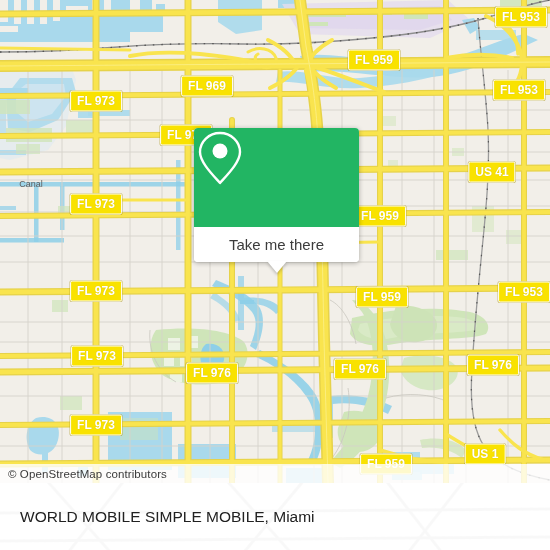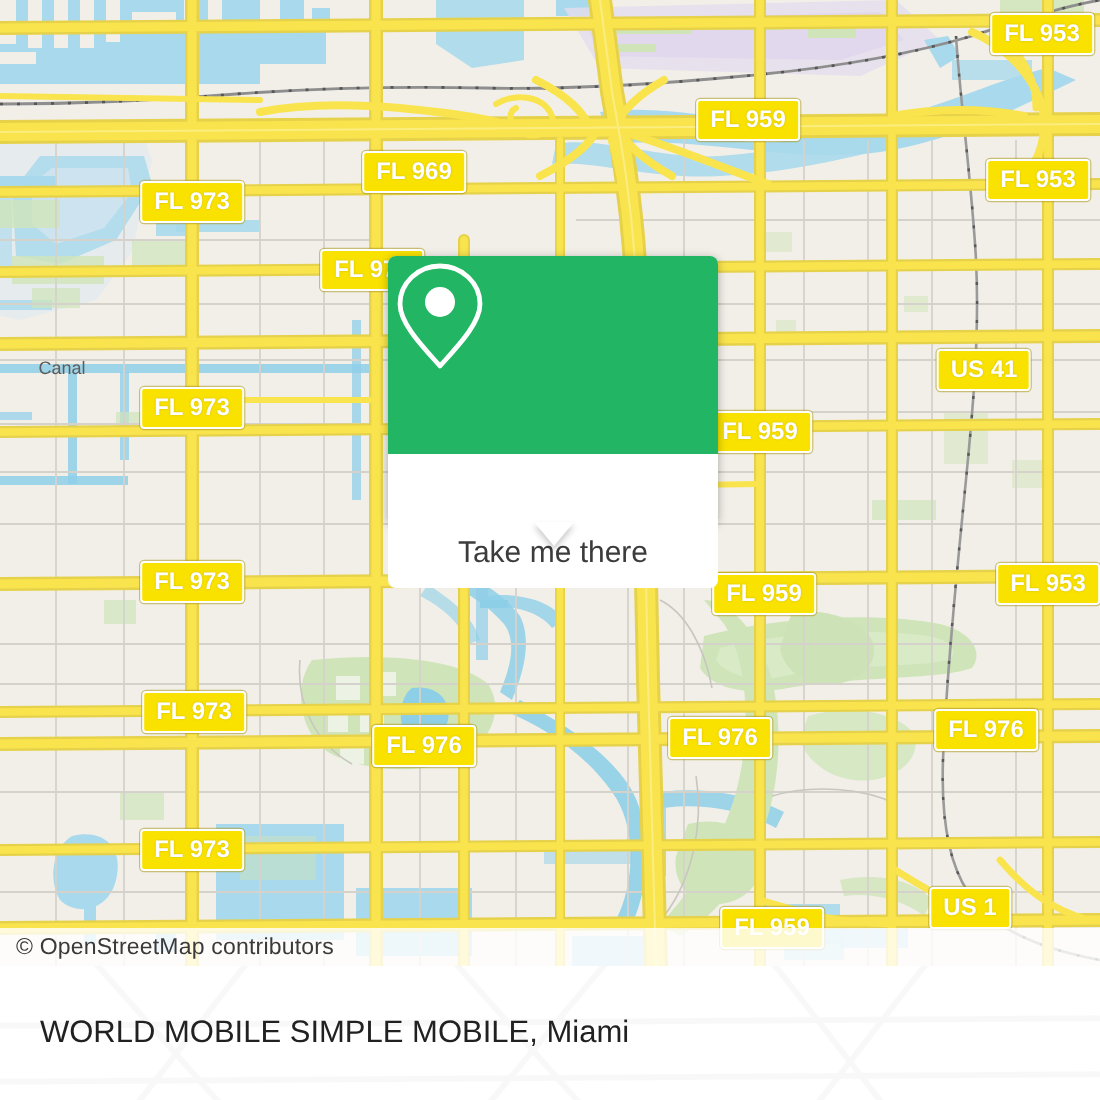--- a/index.html
+++ b/index.html
@@ -107,21 +107,20 @@
   #callout-white {
     position: absolute;
     left: 0; top: 99px;
     width: 165px;
     height: 35px;
     background: #ffffff;
     border-radius: 0 0 4px 4px;
     display: flex;
     align-items: center;
     justify-content: center;
-    margin-top: 32px;
   }
   #callout-white span {
     font-size: 15px;
     color: #3c3c3c;
     font-family: "Liberation Sans", sans-serif;
   }
   #callout-tail {
     position: absolute;
     left: 50%;
     top: 133px;
@@ -435,21 +434,21 @@
       </g>
     </svg>
 
     <div id="shield-layer">
         <div class="shield" style="left: 521px; top: 17px;">FL 953</div>
         <div class="shield" style="left: 207px; top: 57px; margin-top: 29px;">FL 969</div>
         <div class="shield" style="left: 374px; top: 60px;">FL 959</div>
         <div class="shield" style="left: 519px; top: 90px;">FL 953</div>
         <div class="shield" style="left: 96px; top: 101px;">FL 973</div>
         <div class="shield" style="left: 186px; top: 135px;">FL 973</div>
-        <div class="shield" style="left: 492px; top: 172px; margin-top: 13px;">US 41</div>
+        <div class="shield" style="left: 492px; top: 172px;">US 41</div>
         <div class="shield" style="left: 96px; top: 204px;">FL 973</div>
         <div class="shield" style="left: 380px; top: 216px;">FL 959</div>
         <div class="shield" style="left: 96px; top: 291px;">FL 973</div>
         <div class="shield" style="left: 382px; top: 297px;">FL 959</div>
         <div class="shield" style="left: 524px; top: 292px;">FL 953</div>
         <div class="shield" style="left: 97px; top: 356px;">FL 973</div>
         <div class="shield" style="left: 212px; top: 373px;">FL 976</div>
         <div class="shield" style="left: 360px; top: 369px;">FL 976</div>
         <div class="shield" style="left: 493px; top: 365px;">FL 976</div>
         <div class="shield" style="left: 96px; top: 425px;">FL 973</div>

